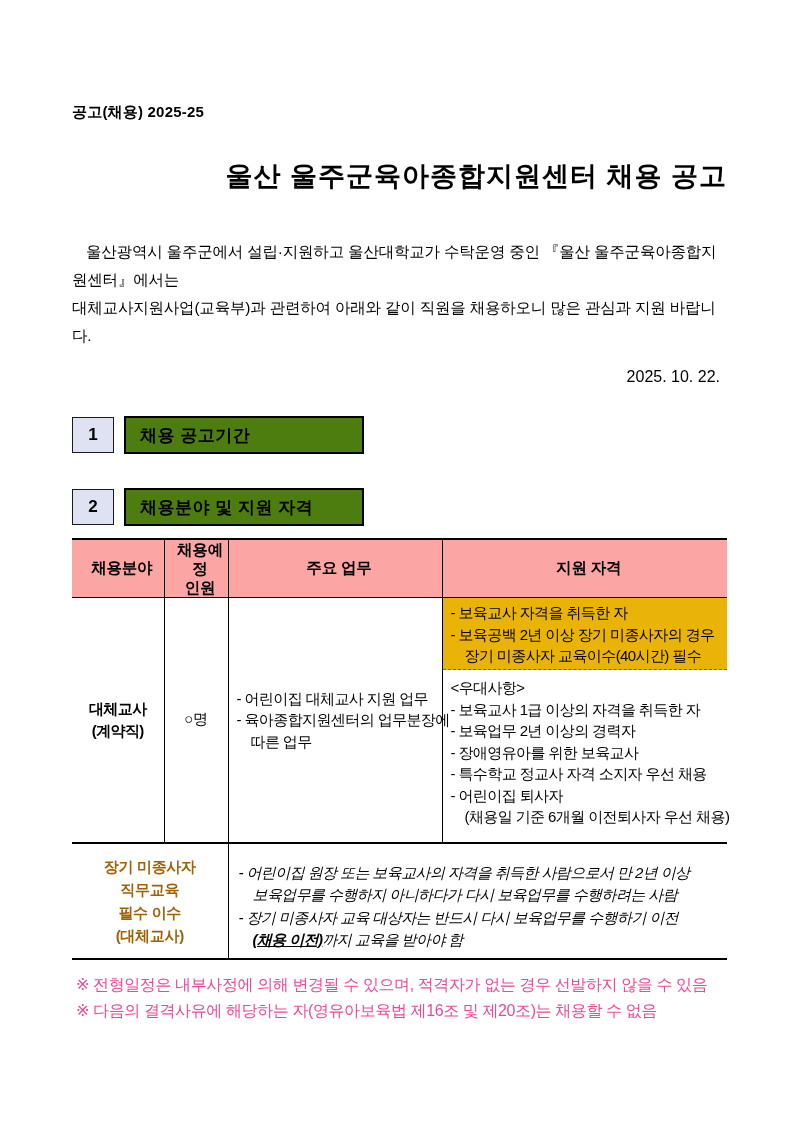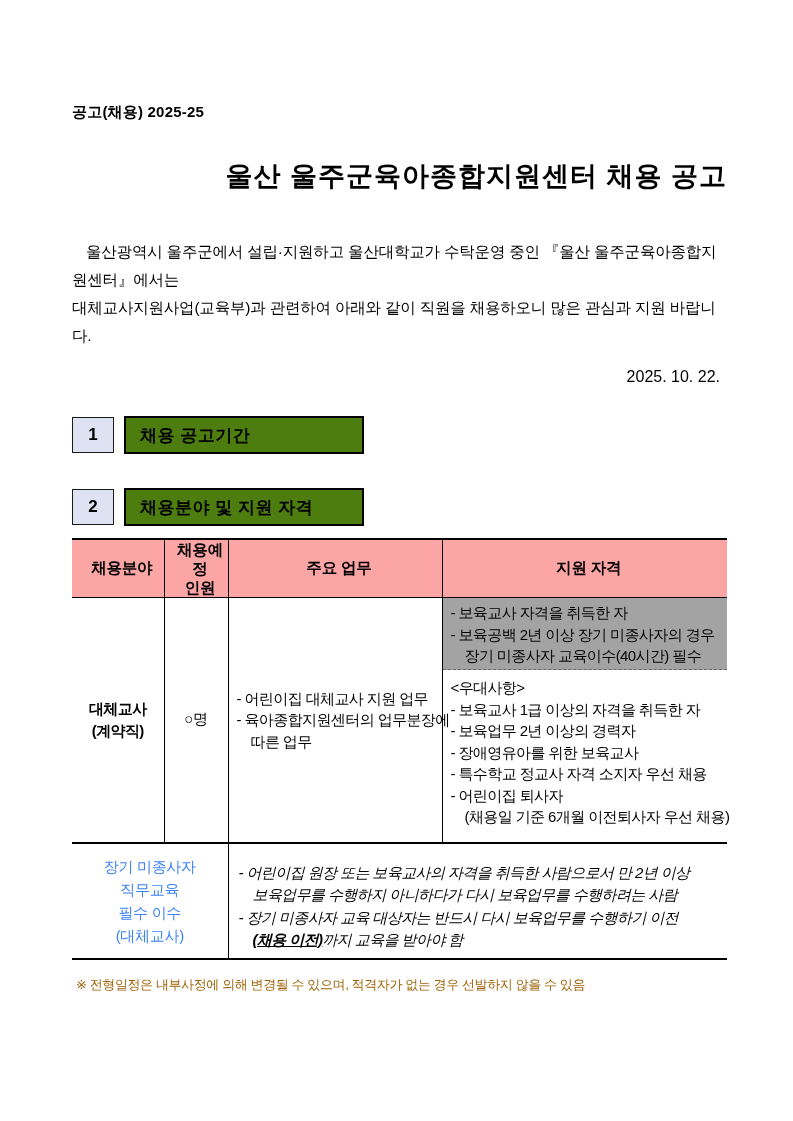--- a/index.html
+++ b/index.html
@@ -122,39 +122,39 @@
 
   .row1 td { border-bottom: 2.5px solid #000; height: 229px; }
   .c-field { text-align: center; font-weight: bold; line-height: 22px; letter-spacing: -0.3px; }
   .c-count { text-align: center; letter-spacing: -0.3px; }
   .c-duties { padding: 8px 4px 8px 8px; }
   .line { line-height: 21.5px; letter-spacing: -0.6px; white-space: nowrap; }
   .line.cont { padding-left: 14px; }
 
   .c-qual { padding: 0; vertical-align: top; }
   .qual-top {
-    background: #a3a3a3;
+    background: #eab308;
     border-bottom: 1px dashed #666;
     padding: 4px 6px 4px 8px;
     height: 72px;
   }
   .qual-bottom { padding: 7px 6px 14px 8px; }
 
   .row2 td { height: 100px; }
   .c-label { text-align: center; }
-  .c-label .line { line-height: 23px; font-weight: normal; color: #3b82f6; letter-spacing: -0.3px; }
+  .c-label .line { line-height: 23px; font-weight: bold; color: #a16207; letter-spacing: -0.3px; }
   .c-desc { padding: 18px 2px 6px 10px; font-style: italic; }
   .c-desc .line { line-height: 22.5px; }
   .c-desc .emph { font-weight: bold; text-decoration: underline; }
 
   .footnotes { margin-top: 12px; }
   .footnote-line {
-    font-size: 13px;
+    font-size: 16px;
     line-height: 26px;
-    color: #a16207;
+    color: #ec4899;
     letter-spacing: -0.4px;
     padding-left: 4px;
   }
 </style>
 </head>
 <body>
 
 <div class="page">
 
   <div class="doc-number">공고(채용) 2025-25</div>
@@ -238,15 +238,16 @@
           <div class="line cont">보육업무를 수행하지 아니하다가 다시 보육업무를 수행하려는 사람</div>
           <div class="line">- 장기 미종사자 교육 대상자는 반드시 다시 보육업무를 수행하기 이전</div>
           <div class="line cont"><span class="emph">(채용 이전)</span><span>까지 교육을 받아야 함</span></div>
         </td>
       </tr>
     </tbody>
   </table>
 
   <div class="footnotes">
     <div class="footnote-line">※ 전형일정은 내부사정에 의해 변경될 수 있으며, 적격자가 없는 경우 선발하지 않을 수 있음</div>
+    <div class="footnote-line">※ 다음의 결격사유에 해당하는 자(영유아보육법 제16조 및 제20조)는 채용할 수 없음</div>
   </div>
 
 </div>
 
 </body></html>

